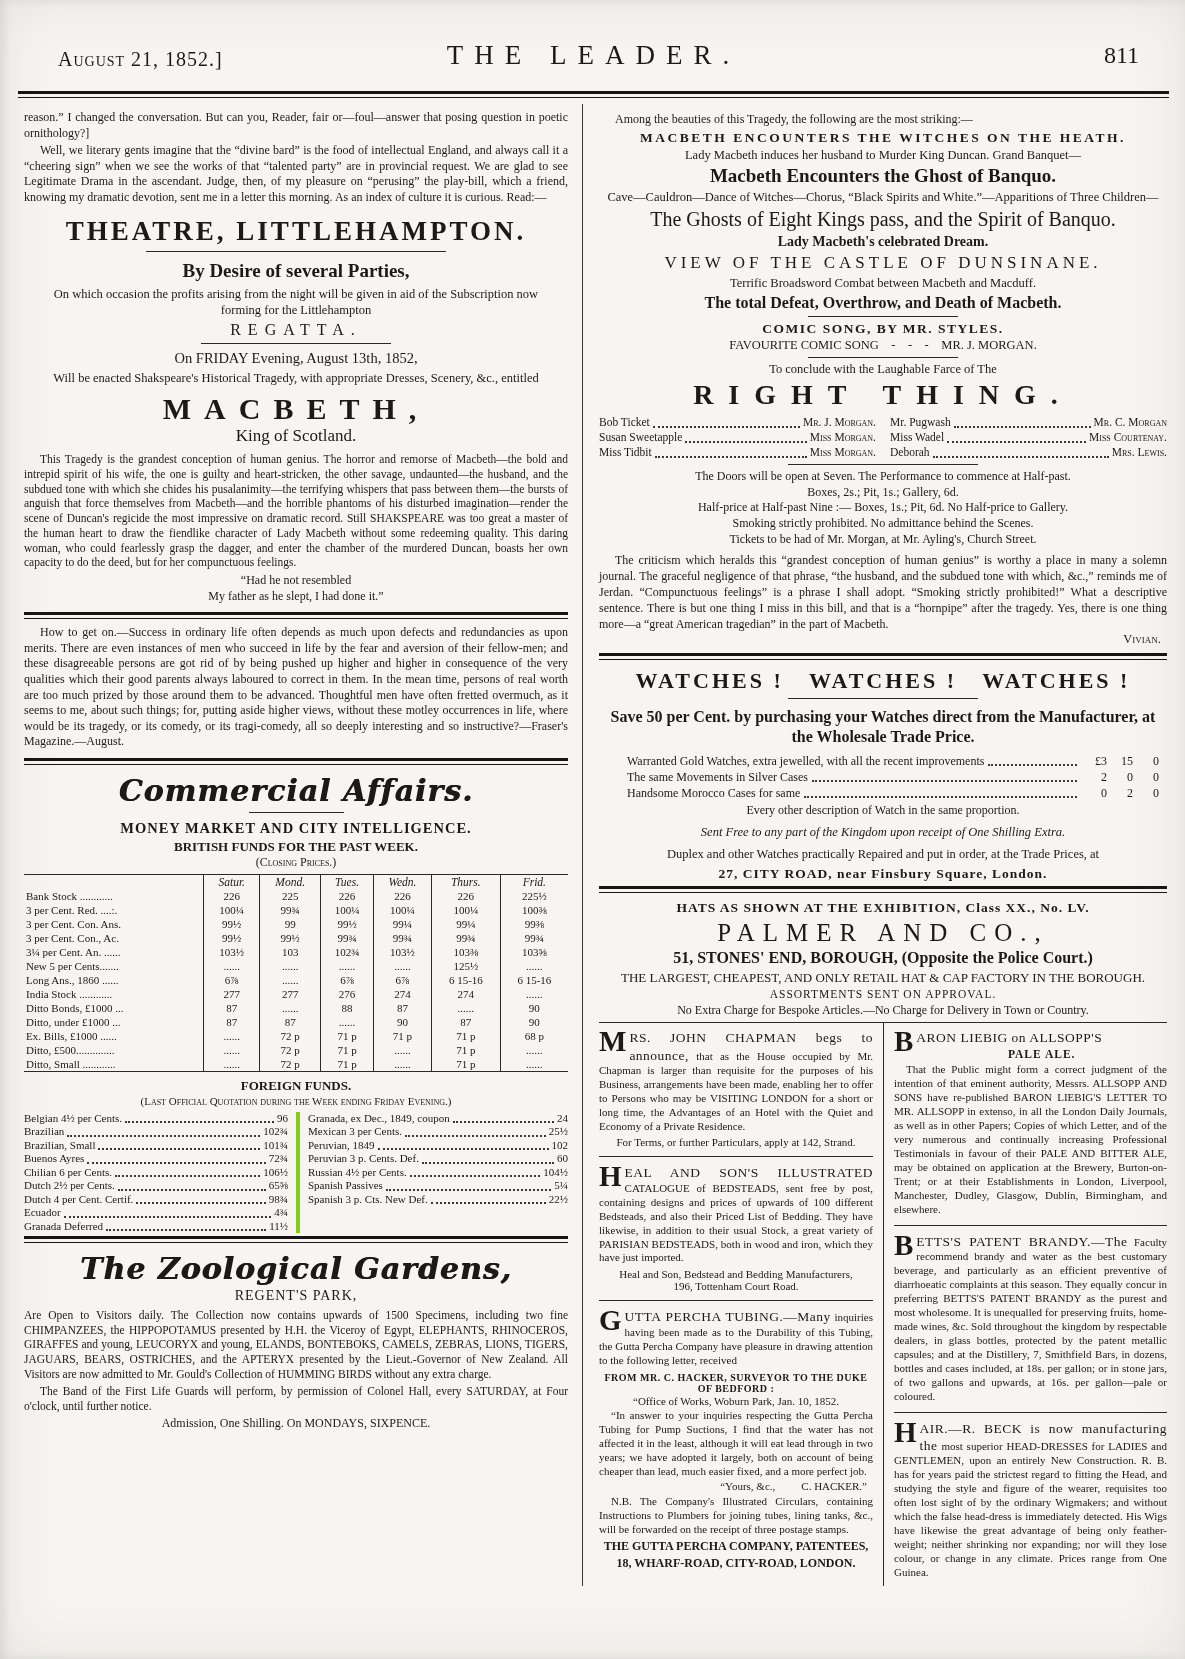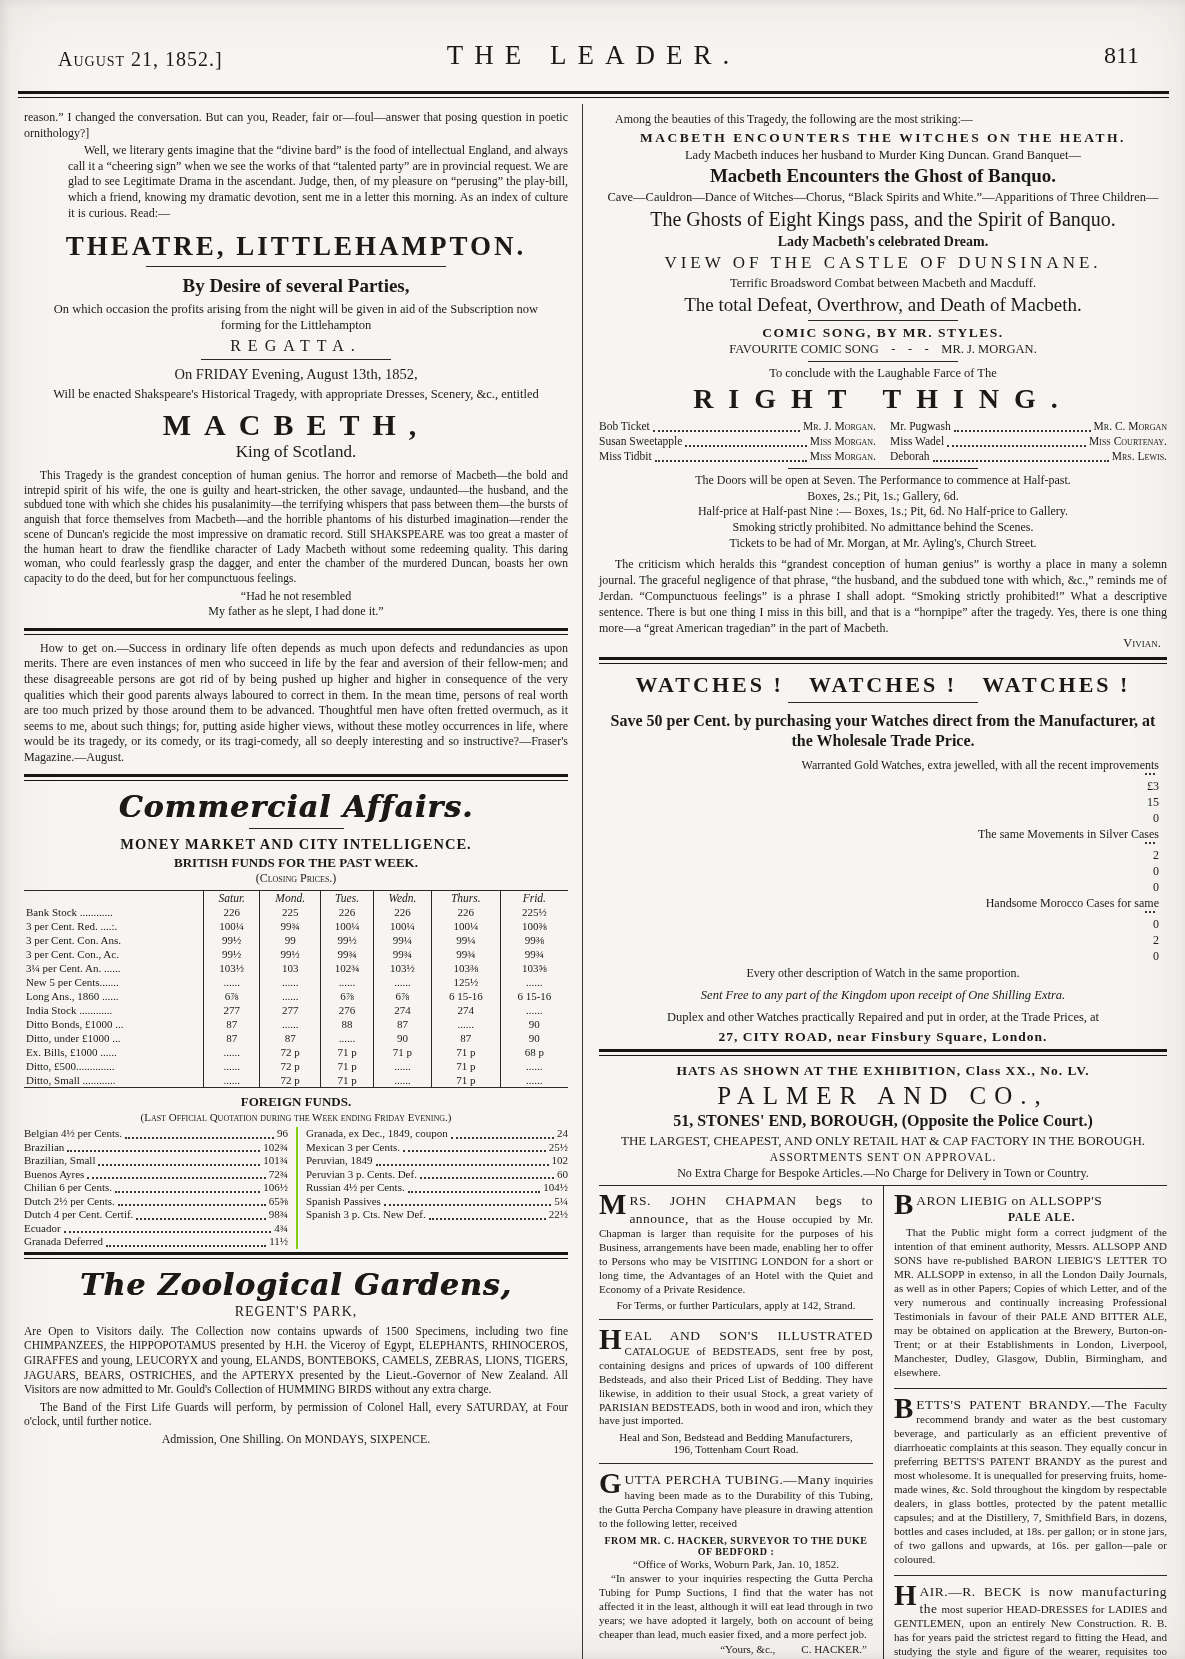--- a/index.html
+++ b/index.html
@@ -18,21 +18,21 @@
   .h-page{position:absolute;right:30px;top:12px;font-size:24px;}
   .rule-double{border-top:3px solid #17161480;border-top-color:#171614;height:3px;border-bottom:1px solid #171614;margin:3px 0 6px;}
   .rule-short{border-top:1px solid #2a2927;margin:4px auto;}
   .w280{width:300px;} .w180{width:190px;} .w90{width:95px;} .w140{width:150px;}
   
   .content{display:grid;grid-template-columns:565px 1fr;}
   .col-left{padding:6px 14px 0 6px;border-right:1px solid #3a3835;}
   .col-right{padding:6px 2px 0 16px;}
   
   .body-p{font-size:12px;line-height:1.3;margin:0 0 2px;text-align:justify;}
-  .indent{text-indent:16px;margin-left:44px;}
+  .indent{text-indent:16px;}
   
   .t-title{font-size:27px;font-weight:bold;letter-spacing:3px;text-align:center;margin:10px 0 2px;}
   .t-by{font-size:19px;font-weight:bold;text-align:center;margin:8px 0 4px;}
   .t-occasion{font-size:12.5px;text-align:center;margin:2px 18px 3px;line-height:1.3;}
   .t-regatta{font-size:16px;letter-spacing:7px;text-align:center;margin:3px 0 2px;}
   .t-date{font-size:14.5px;text-align:center;margin:6px 0 3px;}
   .t-enacted{font-size:12.5px;text-align:center;margin:2px 6px;line-height:1.3;}
   .t-macbeth{font-size:30px;font-weight:bold;letter-spacing:13px;text-align:center;margin:6px 0 0;}
   .t-king{font-size:17px;text-align:center;margin:0 0 6px;}
   .t-desc{font-size:11.5px;line-height:1.28;text-align:justify;text-indent:16px;margin:2px 0 3px;}
@@ -44,54 +44,54 @@
   .c-funds{font-size:13px;font-weight:bold;text-align:center;margin:2px 0 0;}
   .c-closing{font-size:12px;text-align:center;margin:0 0 4px;}
   table.funds{width:100%;border-collapse:collapse;font-size:11px;border-top:1px solid #2a2927;border-bottom:1px solid #2a2927;}
   table.funds th{font-style:italic;font-weight:normal;font-size:11.5px;padding:1px 2px;border-left:1px solid #2a2927;}
   table.funds td{padding:0 2px;line-height:14px;text-align:center;border-left:1px solid #2a2927;white-space:nowrap;}
   table.funds .fl{text-align:left;border-left:none;white-space:nowrap;}
   .foreign-title{font-size:13px;font-weight:bold;text-align:center;margin:6px 0 1px;}
   .foreign-sub{font-size:11px;text-align:center;line-height:1.25;margin:0 0 3px;}
   .foreign{display:grid;grid-template-columns:1fr 1fr;font-size:11px;}
   .fcol{padding-right:8px;}
-  .fcol + .fcol{border-left:2px solid #84cc16;padding-left:8px;padding-right:0;}
+  .fcol + .fcol{border-left:4px solid #84cc16;padding-left:8px;padding-right:0;}
   .fitem{display:flex;align-items:flex-end;line-height:13.5px;}
   .fitem .dots{flex:1;border-bottom:2px dotted #3a3835;margin:0 3px 2px;min-width:8px;}
   
   .z-park{font-size:14px;text-align:center;margin:1px 0 4px;letter-spacing:1px;}
   .z-p{font-size:11.5px;line-height:1.27;text-align:justify;margin:0 0 3px;}
   .z-adm{font-size:12px;text-align:center;margin:2px 0;}
   
   .bill-intro{font-size:12px;text-indent:16px;margin:2px 0 3px;}
   .bill1{font-size:13.5px;font-weight:bold;letter-spacing:2.5px;text-align:center;margin:2px 0;}
   .bill2{font-size:12.5px;text-align:center;margin:1px 0;}
   .bill3{font-size:19px;font-weight:bold;text-align:center;margin:2px 0;}
   .bill4{font-size:12.5px;text-align:center;line-height:1.3;margin:1px 8px;}
   .bill5{font-size:20px;text-align:center;margin:3px 0;}
   .bill6{font-size:14px;font-weight:bold;text-align:center;margin:2px 0;}
   .bill7{font-size:17px;letter-spacing:4px;text-align:center;margin:3px 0;}
   .bill8{font-size:12.5px;text-align:center;margin:1px 0;}
-  .bill9{font-size:19px;font-weight:normal;text-align:center;margin:3px 0 4px;}
+  .bill9{font-size:16px;font-weight:bold;text-align:center;margin:3px 0 4px;}
   .comic-h{font-size:13.5px;font-weight:bold;letter-spacing:1.5px;text-align:center;margin:4px 0 1px;}
   .comic-l{font-size:12.5px;text-align:center;white-space:pre-wrap;margin:1px 0 3px;}
   .farce-intro{font-size:12.5px;text-align:center;margin:4px 0 1px;}
   .farce-title{font-size:28px;font-weight:bold;letter-spacing:15px;text-align:center;margin:2px 0 4px;}
   .cast{display:grid;grid-template-columns:1fr 1fr;column-gap:14px;font-size:11.5px;}
   .cast-row{display:flex;align-items:flex-end;line-height:15px;}
   .cast-row .dots{flex:1;border-bottom:2px dotted #3a3835;margin:0 3px 2px;min-width:10px;}
   .notices{margin:4px 0 2px;}
   .notice{font-size:12px;text-align:center;line-height:1.3;}
   .crit{font-size:12px;line-height:1.32;text-align:justify;text-indent:16px;margin:6px 0 0;}
   .crit-sig{font-size:12.5px;text-align:right;font-variant:small-caps;margin:0 6px 6px 0;}
   
   .w-title{font-size:22px;font-weight:bold;letter-spacing:3px;text-align:center;white-space:pre-wrap;margin:8px 0 2px;}
   .w-save{font-size:16px;font-weight:bold;text-align:center;line-height:1.25;margin:8px 10px 6px;}
   .w-rows{margin:2px 8px 2px 28px;font-size:12px;}
-  .wrow{display:flex;align-items:flex-end;line-height:16px;flex-direction:column;}
+  .wrow{display:flex;align-items:flex-end;line-height:16px;}
   .wrow .dots{flex:1;border-bottom:2px dotted #3a3835;margin:0 4px 3px;min-width:10px;}
   .wp{width:26px;text-align:right;}
   .w-prop{font-size:12px;text-align:center;margin:2px 0;}
   .w-sent{font-size:12.5px;font-style:italic;text-align:center;margin:7px 0;}
   .w-duplex{font-size:12.5px;text-align:center;margin:4px 0;}
   .w-firm{font-size:17.5px;text-align:center;letter-spacing:1.5px;margin:6px 0 2px;}
   .w-addr{font-size:13.5px;font-weight:bold;text-align:center;letter-spacing:1px;margin:2px 0 4px;}
   .w-merch{font-size:11.5px;text-align:center;margin:2px 0 4px;}
   
   .p-hats{font-size:13.5px;font-weight:bold;text-align:center;letter-spacing:1px;margin:7px 0 2px;}

